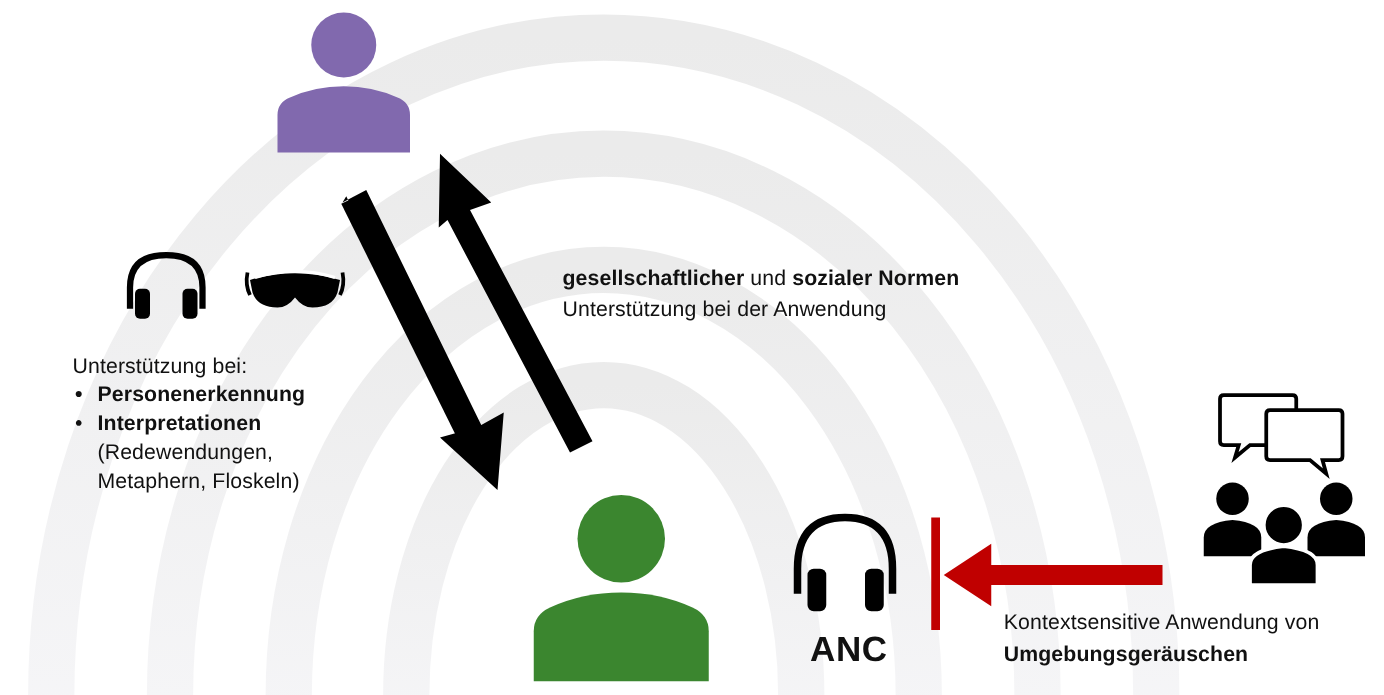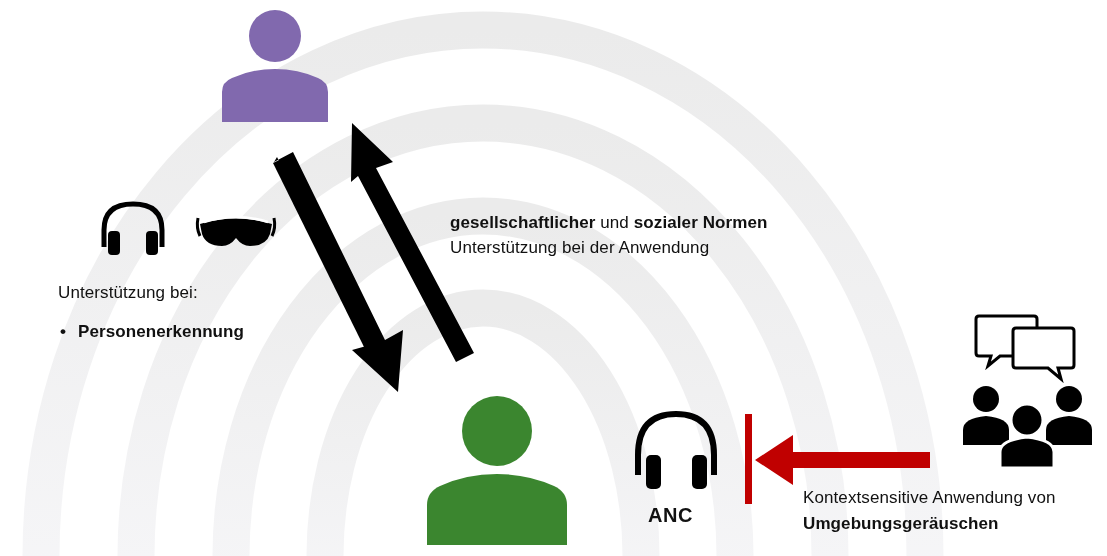--- a/index.html
+++ b/index.html
@@ -2,23 +2,23 @@
 <html><head>
 <meta charset="utf-8">
 <style>
   html, body { margin: 0; padding: 0; background: #ffffff; }
   body { width: 1107px; height: 556px; position: relative; overflow: hidden;
          font-family: "Liberation Sans", "DejaVu Sans", sans-serif; color: #111; }
   .layer { position: absolute; left: 0; top: 0; width: 1107px; height: 556px; }
   .txt { position: absolute; font-size: 17px; line-height: 23px; white-space: nowrap; letter-spacing: 0.1px; }
   .b { font-weight: bold; }
   .bullet-list { list-style: none; margin: 0; padding: 0; }
-  .bullet-list li { position: relative; padding-left: 20px; margin-top: 16px; }
+  .bullet-list li { position: relative; padding-left: 20px; }
   .bullet-list li::before { content: "\2022"; position: absolute; left: 2px; top: 0; }
-  .anc { position: absolute; font-size: 20px; font-weight: bold; letter-spacing: 0.5px; }
+  .anc { position: absolute; font-size: 28px; font-weight: bold; letter-spacing: 0.5px; }
 </style>
 </head>
 <body>
 
 <svg class="layer" viewBox="0 0 1107 556" xmlns="http://www.w3.org/2000/svg">
   <defs>
     <linearGradient id="arcgrad" x1="0" y1="0" x2="0" y2="1">
       <stop offset="0" stop-color="#ebebeb"></stop>
       <stop offset="1" stop-color="#f6f6f8"></stop>
     </linearGradient>
@@ -85,20 +85,25 @@
     <path d="M 1046 445 L 1046 430 Q 1046 418 1069 416 Q 1092 418 1092 430 L 1092 445 Z" fill="#000"></path>
     <circle cx="1027" cy="420" r="16" fill="#000" stroke="#fff" stroke-width="3"></circle>
     <path d="M 1000 468 L 1000 452 Q 1000 440 1027 437 Q 1054 440 1054 452 L 1054 468 Z" fill="#000" stroke="#fff" stroke-width="3"></path>
   </g>
 </svg>
 
 <div class="txt" style="left:58px; top:281px;">
   <div>Unterstützung bei:</div>
   <ul class="bullet-list">
     <li class="b">Personenerkennung</li>
+    <li>
+      <span class="b">Interpretationen</span><br>
+      <span>(Redewendungen,</span><br>
+      <span>Metaphern, Floskeln)</span>
+    </li>
   </ul>
 </div>
 
 <div class="txt" style="left:450px; top:210px; line-height:25px;">
   <div>
     <span class="b">gesellschaftlicher</span>
     <span>und</span>
     <span class="b">sozialer Normen</span>
   </div>
   <div>Unterstützung bei der Anwendung</div>

